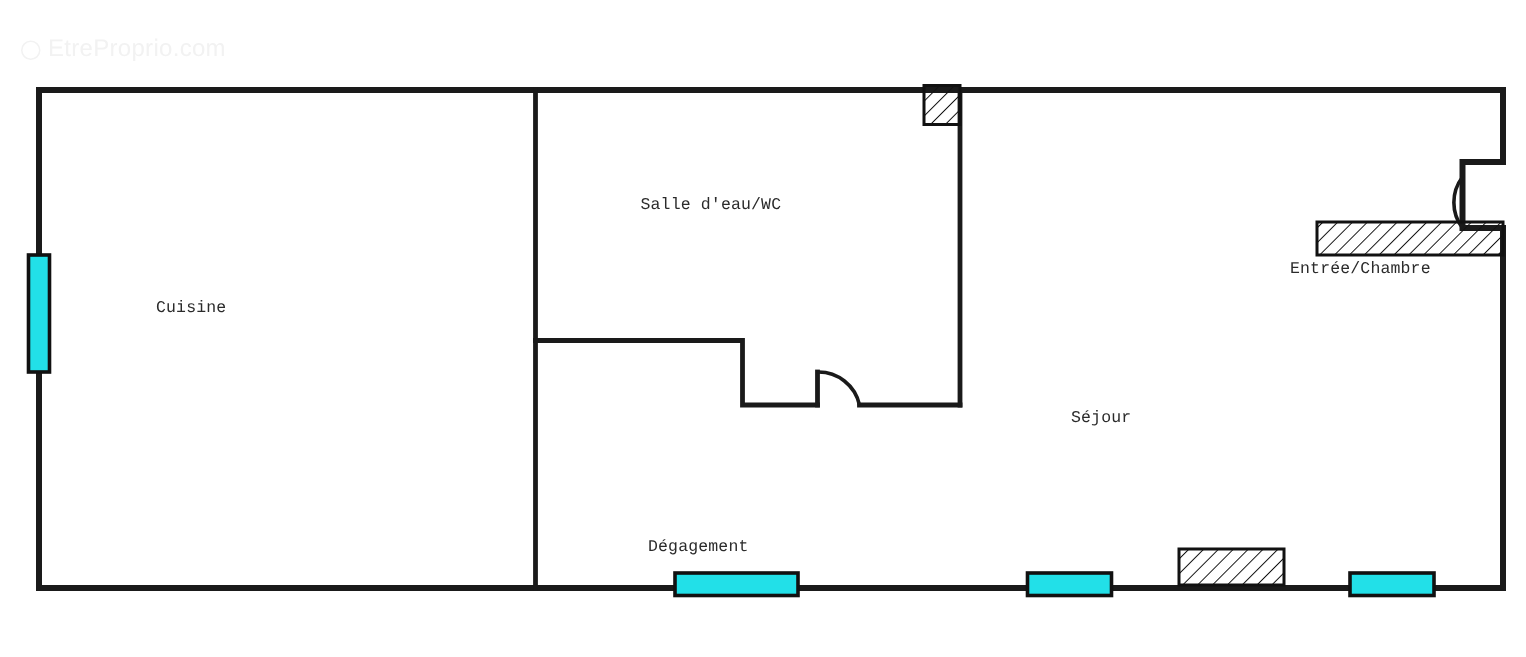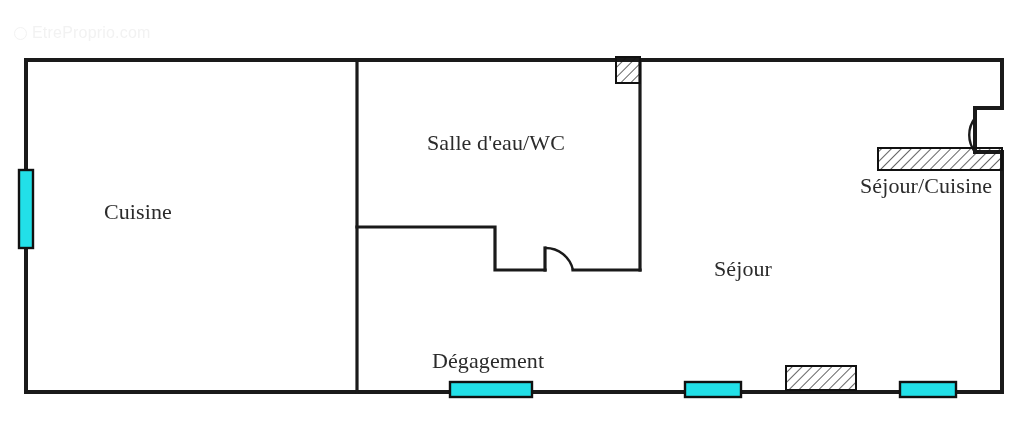--- a/index.html
+++ b/index.html
@@ -27,22 +27,22 @@
     display: block;
   }
   .wall-main { fill: none; stroke: #1a1a1a; stroke-width: 4; stroke-linejoin: miter; stroke-linecap: square; }
   .wall-inner { fill: none; stroke: #1a1a1a; stroke-width: 3.2; stroke-linejoin: miter; stroke-linecap: square; }
   .door-arc { fill: none; stroke: #1a1a1a; stroke-width: 2.4; }
   .opening-gap { stroke: #ffffff; stroke-width: 5.5; stroke-linecap: butt; }
   .window-glass { stroke: #111111; stroke-width: 2.4; }
   .hatch-box { stroke: #111111; stroke-width: 2; }
   .room-label {
     position: absolute;
-    font-family: Liberation Serif, serif;
-    font-size: 22px;
+    font-family: Liberation Mono, monospace;
+    font-size: 11px;
     color: #2b2b2b;
     white-space: nowrap;
     letter-spacing: 0.1px;
     line-height: 1;
   }
   .watermark {
     position: absolute;
     left: 14px;
     top: 24px;
     display: flex;
@@ -152,19 +152,19 @@
 
   <div class="watermark">
     <span class="watermark-mark"></span>
     <span>EtreProprio.com</span>
   </div>
 
   <div class="room-label" style="left:104px; top:201px;">Cuisine</div>
 
   <div class="room-label" style="left:427px; top:132px;">Salle d'eau/WC</div>
 
-  <div class="room-label" style="left:860px; top:175px;">Séjour/Cuisine</div>
+  <div class="room-label" style="left:860px; top:175px;">Entrée/Chambre</div>
 
-  <div class="room-label" style="left:714px; top:258px;">Séjour</div>
+  <div class="room-label" style="left:714px; top:274px;">Séjour</div>
 
-  <div class="room-label" style="left:432px; top:350px;text-align:right;">Dégagement</div>
+  <div class="room-label" style="left:432px; top:360px;text-align:right;">Dégagement</div>
 
 </div>
 
 </body></html>

